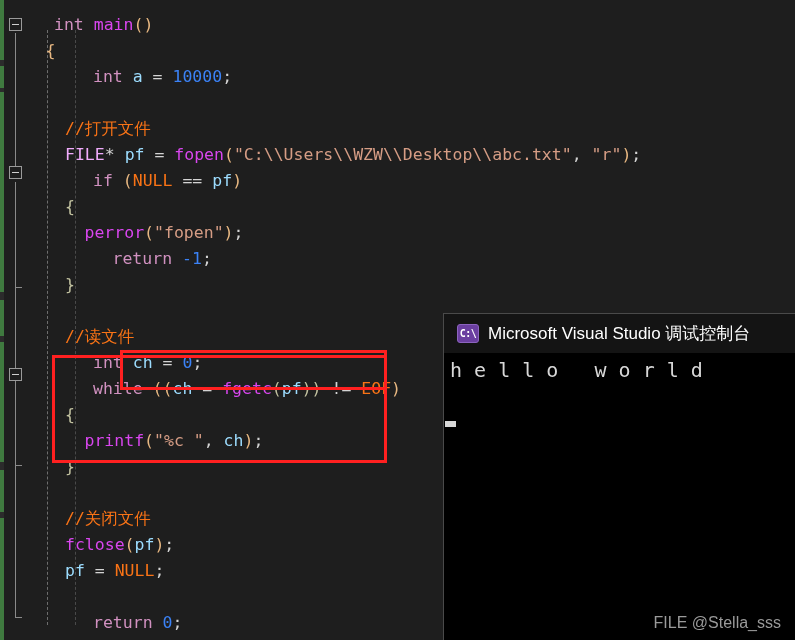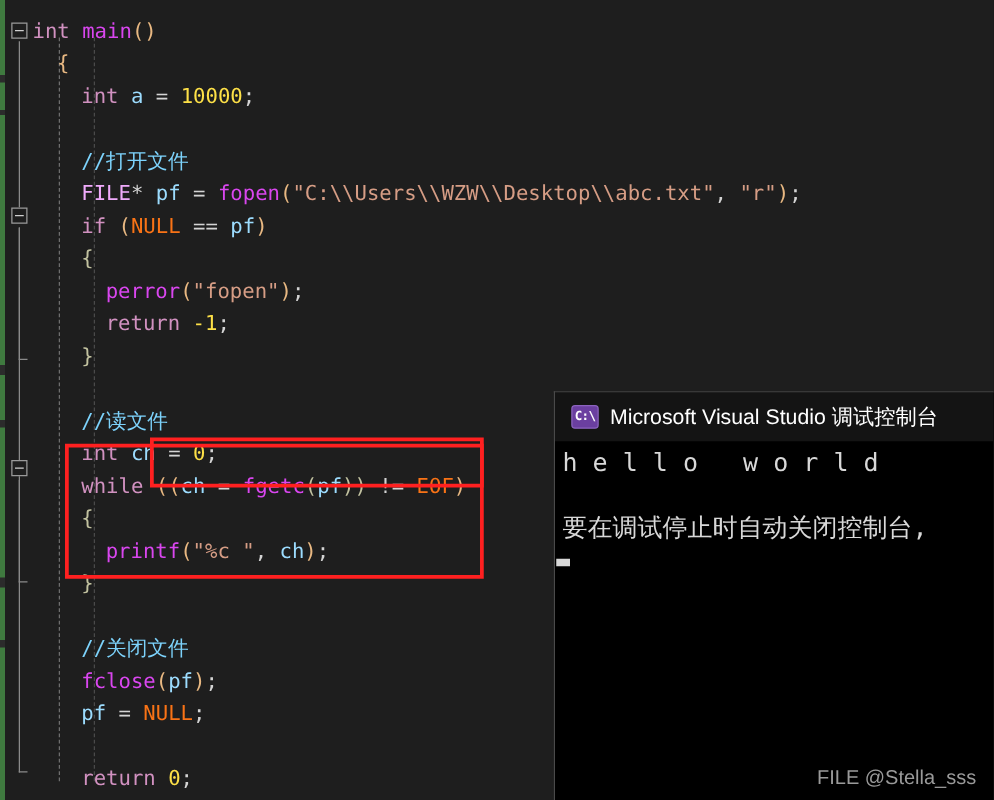--- a/index.html
+++ b/index.html
@@ -90,27 +90,27 @@
     white-space: pre;
   }
   .ln {
     position: absolute;
     left: 0;
     height: 26px;
     white-space: pre;
   }
 
   
-  .kw    { color: #d191c0; }   
+  .kw    { color: #d191c0; margin-left: 28px; }   
   .type  { color: #f0abfc; margin-top: 47px; }   
   .var   { color: #9cdcfe; }   
   .fn    { color: #d946ef; }   
   .str   { color: #d69d85; }   
-  .num   { color: #fde047; }   
-  .com   { color: #7dd3fc; }   
+  .num   { color: #3b82f6; }   
+  .com   { color: #f97316; }   
   .mac   { color: #f97316; }
   .pun   { color: #d4d4d4; }
   .brk1  { color: #e8b882; }
   .brk2  { color: #c2c2a0; }
   .op    { color: #d4d4d4; }
 
   
   .redbox {
     position: absolute;
     border: 3px solid #ff2020;
@@ -220,17 +220,17 @@
     </div>
 </div>
 
 <div id="console">
   <div class="con-title">
     <span class="cmd-icon">
       <span>C:\</span>
     </span>
     <span class="con-title-text">Microsoft Visual Studio 调试控制台</span>
   </div>
-  <div class="con-body" id="con-body"><div>h e l l o   w o r l d </div><div class="con-blank"></div><div>要在调试停止时自动关闭控制台,</div></div>
+  <div class="con-body" id="con-body"><div>h e l l o   w o r l d </div><div class="con-blank"></div></div>
   <div class="con-cursor"></div>
 </div>
 
 <div class="watermark">FILE @Stella_sss</div>
 
 </body></html>

